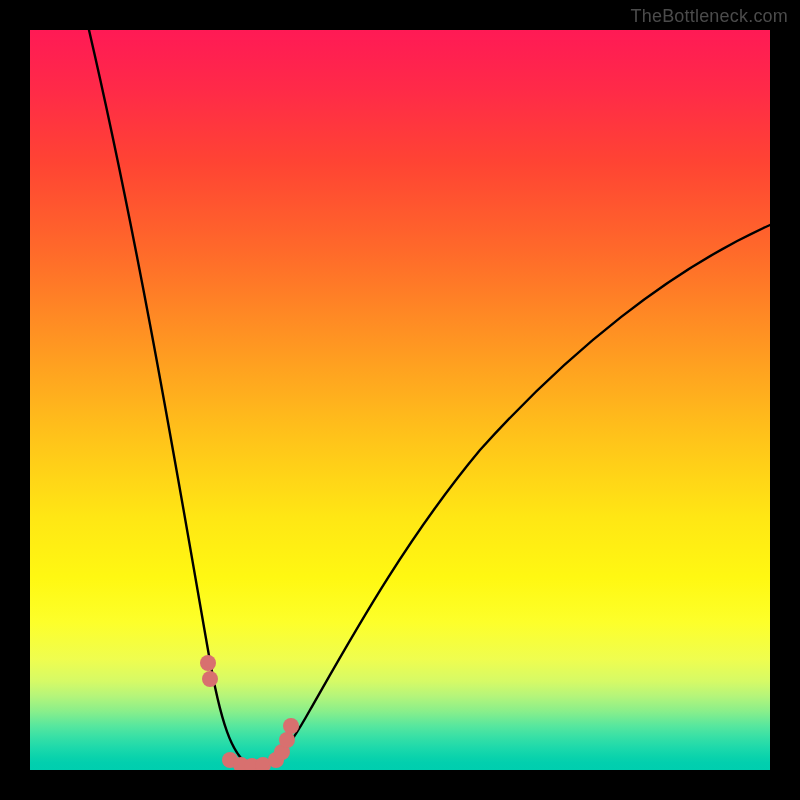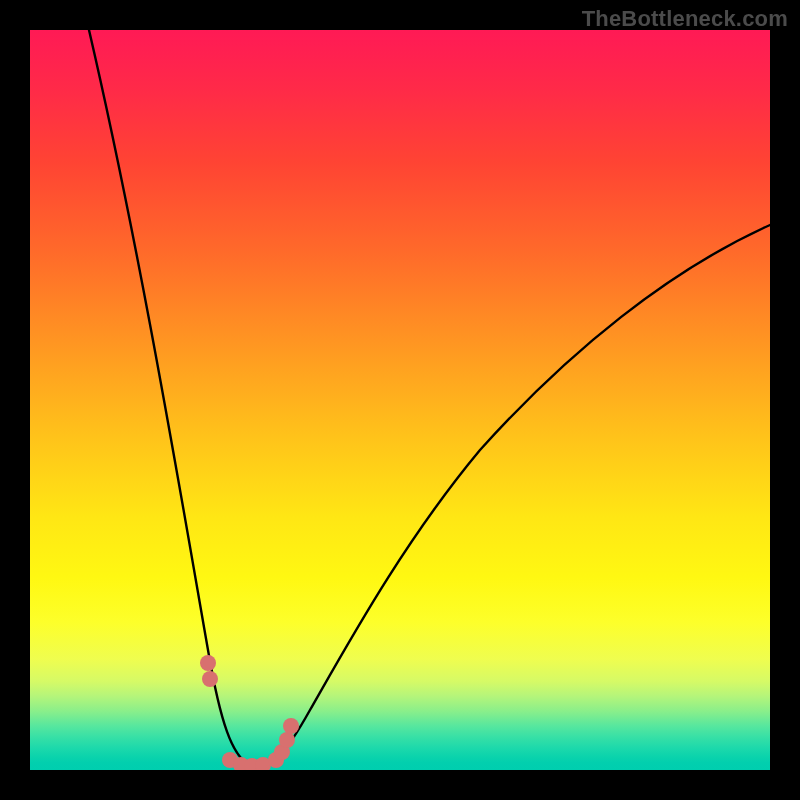--- a/index.html
+++ b/index.html
@@ -47,22 +47,22 @@
       #0bd3ac 98.2%,
       #02cfae 99%,
       #00ceaf 100%
     );
   }
   .watermark {
     position: absolute;
     top: 6px;
     right: 12px;
     color: #4b4b4b;
-    font-size: 22px;
-    font-weight: 700;
+    font-size: 18px;
+    font-weight: 400;
     letter-spacing: 0.2px;
     user-select: none;
   }
   svg.curve {
     position: absolute;
     left: 0;
     top: 0;
     width: 740px;
     height: 740px;
   }

